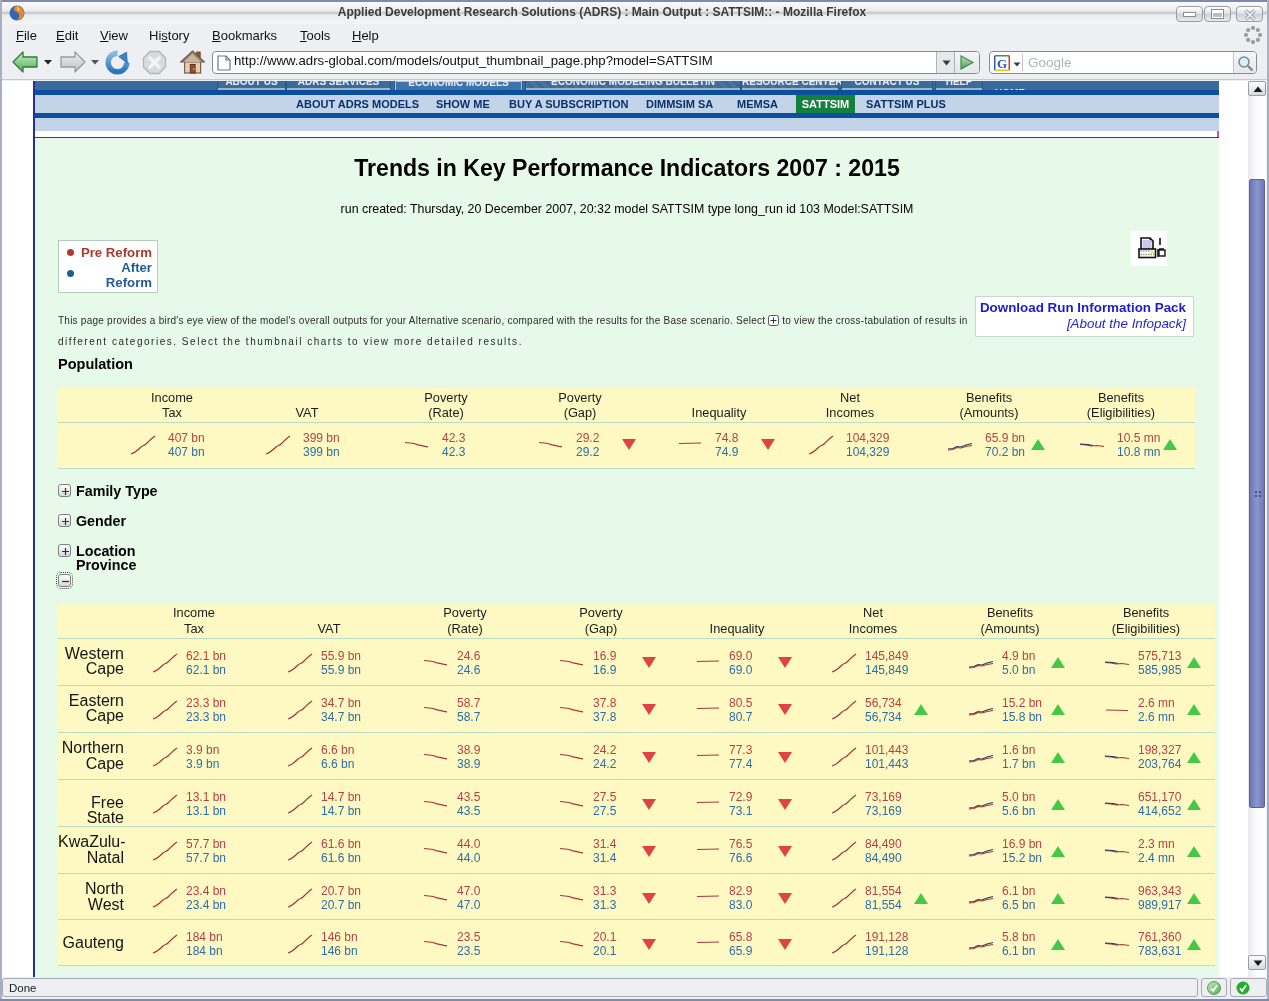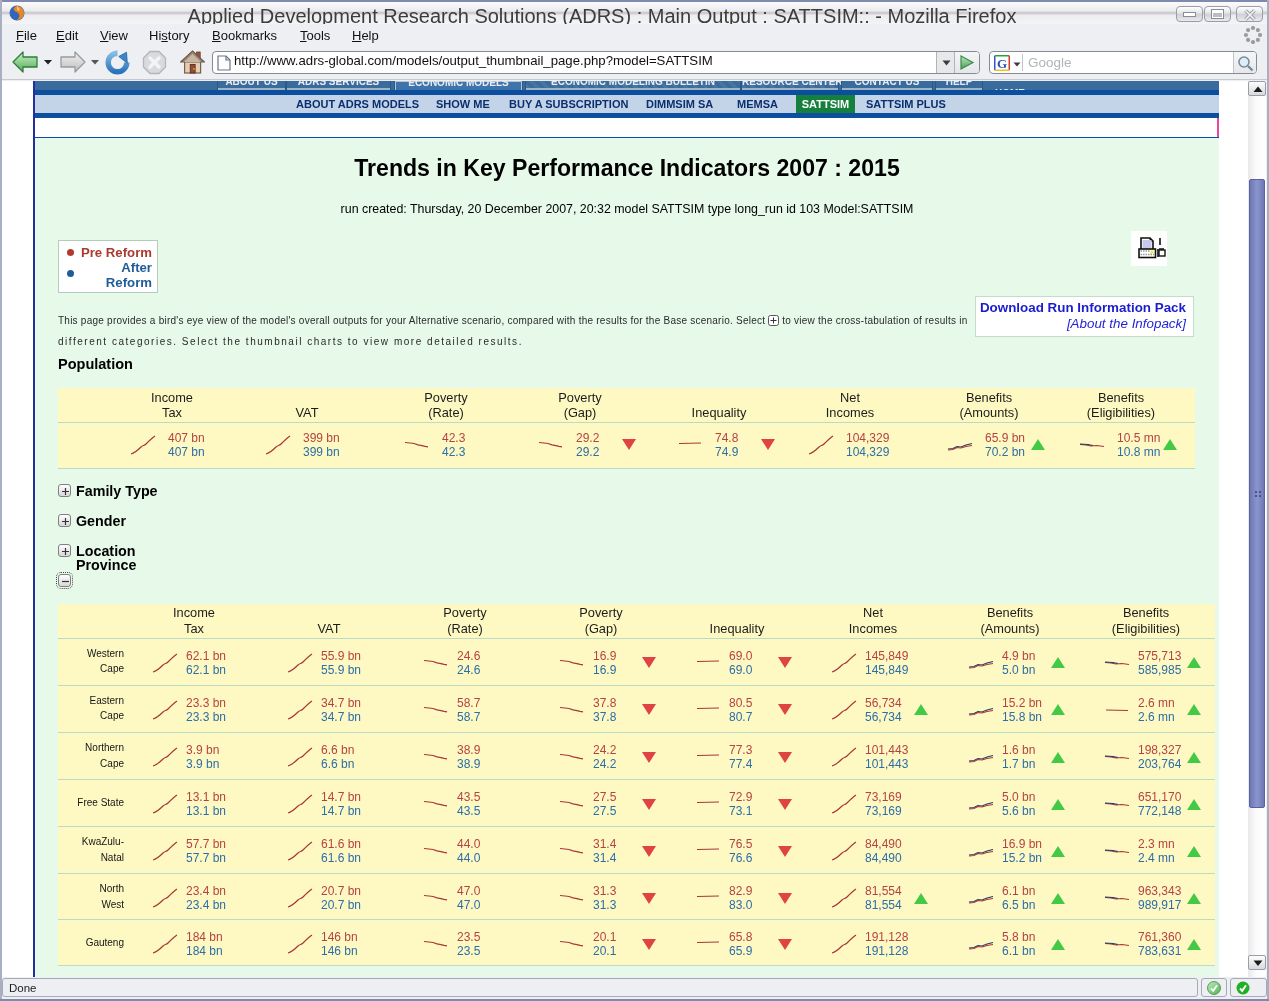--- a/index.html
+++ b/index.html
@@ -1,21 +1,21 @@
 <!DOCTYPE html>
 <html><head><meta charset="utf-8"><title>ADRS</title>
 <style>
 *{margin:0;padding:0;box-sizing:border-box}
 html,body{width:1269px;height:1001px;overflow:hidden}
 body{font-family:"Liberation Sans",sans-serif;background:#edeef2;position:relative}
 .abs{position:absolute}
 
 #titlebar{position:absolute;left:2px;top:2px;width:1265px;height:22px;
  background:linear-gradient(to bottom,#fbfbfc 0%,#ececef 40%,#c3c4c8 50%,#ededf0 60%,#f3f4f6 100%)}
-#title{position:absolute;left:0;top:3px;width:1200px;text-align:center;font-size:20px;font-weight:normal;color:#3c3c3c}
+#title{position:absolute;left:0;top:3px;width:1200px;text-align:center;font-size:12px;font-weight:bold;color:#3c3c3c}
 .winbtn{position:absolute;top:4px;width:27px;height:16px;border:1px solid #999da8;border-radius:4px;
  background:linear-gradient(to bottom,#ffffff,#e2e3e7 45%,#cfd0d5 50%,#e9eaee)}
 #menubar{position:absolute;left:2px;top:24px;width:1265px;height:22px;background:#edeff3}
 .mi{position:absolute;top:4px;font-size:13px;color:#111}
 .mi u{text-decoration:underline}
 #toolbar{position:absolute;left:2px;top:46px;width:1265px;height:34px;background:#edeff3;border-bottom:1px solid #c6c8ce}
 .tbi{position:absolute;top:4px}
 #urlbar{position:absolute;left:210px;top:5px;width:768px;height:23px;border:1px solid #868b93;border-radius:4px;background:#fff;overflow:hidden}
 #urltext{position:absolute;left:21px;top:1px;font-size:13.2px;color:#101010;white-space:nowrap}
 #urldrop{position:absolute;right:25px;top:0;width:18px;height:21px;background:#e7e8ea;border-left:1px solid #b0b3b8}
@@ -50,21 +50,21 @@
 .pv .sp{margin-right:8px}
 .pv .nn{width:48.5px}
 .sp path{fill:none;stroke-width:1.2}
 .sp .r{stroke:#a83636}
 .sp .r2{stroke:#a83636}
 .sp .b{stroke:#273a66}
 .nn{width:46px;display:flex;flex-direction:column;font-size:12px;line-height:14px}
 .rn{color:#b54242}
 .bn{color:#2d6da8}
 .tr{}
-.rowlab{position:absolute;width:66px;text-align:right;font-size:10px;line-height:15.5px;color:#151515}
+.rowlab{position:absolute;width:66px;text-align:right;font-size:16px;line-height:15.5px;color:#151515}
 .toggle{position:absolute;left:23px;width:13px;height:13px;border:1px solid #808080;border-radius:3px;background:linear-gradient(#fefefe,#d8d8d8)}
 .toggle svg{position:absolute;left:0;top:0}
 .seclab{position:absolute;left:41px;font-size:14.3px;font-weight:bold;color:#000}
 
 #scroll{position:absolute;left:1248px;top:81px;width:18px;height:896px;background:linear-gradient(to right,#e9e9ec,#fbfbfc 45%,#fff)}
 #sthumb{position:absolute;left:1px;top:98px;width:16px;height:629px;border:1px solid #5a619e;border-radius:2px;
  background:linear-gradient(to right,#6d77b4,#8b95cd 50%,#6d77b4)}
 .sbtn{position:absolute;left:0;width:18px;height:15px;border:1px solid #9a9da8;border-radius:2px;background:linear-gradient(#fdfdfe,#d8d9dd)}
 #statusbar{position:absolute;left:2px;top:977px;width:1265px;height:22px;background:#edeff3}
 .spanel{position:absolute;top:1px;height:19px;border:1px solid #a6aab4;border-radius:3px;background:#edeff3}
@@ -230,21 +230,21 @@
           <i>CONTACT US</i>
         </div>
 <div class="tab" style="left:901px;width:46px;">
           <i>HELP</i>
         </div>
 <div class="tab" style="left:951px;width:48px;margin-top:12px;">
           <i>HOME</i>
         </div>
 </div>
 <div class="navy" style="top:9px;height:5px"></div>
-<div class="navrow" style="top:14px;height:18px">
+<div class="navrow" style="top:14px;height:36px">
 <span class="nv" style="left:261px;top:3px">ABOUT ADRS MODELS</span>
 <span class="nv" style="left:401px;top:3px">SHOW ME</span>
 <span class="nv" style="left:474px;top:3px">BUY A SUBSCRIPTION</span>
 <span class="nv" style="left:611px;top:3px">DIMMSIM SA</span>
 <span class="nv" style="left:702px;top:3px">MEMSA</span>
 <div class="nvact" style="left:761px;width:59px;height:18px;line-height:18px">SATTSIM</div>
 <span class="nv" style="left:831px;top:3px">SATTSIM PLUS</span>
 </div>
 <div class="navy" style="top:32px;height:5px"></div>
 <div class="navy" style="top:56px;height:1px"></div>
@@ -757,21 +757,21 @@
               <polygon points="7,0 14,11 0,11" fill="#44c947"></polygon>
             </svg>
           </div>
 <div class="cg pv" style="left:1046px;top:186.2px">
             <svg class="sp" width="26" height="22" viewBox="0 0 26 22">
               <path d="M1,10.5 L7,11 L12,12 L18,11.5 L25,12.5" class="r"></path>
               <path d="M1,10 L9,10.5 L14,11.5" class="b"></path>
             </svg>
             <div class="nn">
               <span class="rn">651,170</span>
-              <span class="bn">772,148</span>
+              <span class="bn">414,652</span>
             </div>
             <svg class="tr" width="14" height="11" viewBox="0 0 14 11">
               <polygon points="7,0 14,11 0,11" fill="#44c947"></polygon>
             </svg>
           </div>
 <div class="rowlab" style="left:0;top:230.3px">KwaZulu-<br>Natal</div>
 <div class="cg pv" style="left:94px;top:233.3px">
             <svg class="sp" width="26" height="22" viewBox="0 0 26 22">
               <path d="M1,20 C5,19 8,16 11,13 C13,11 14,12 16,10 C19,7 22,4 25,2" class="r"></path>
             </svg>

